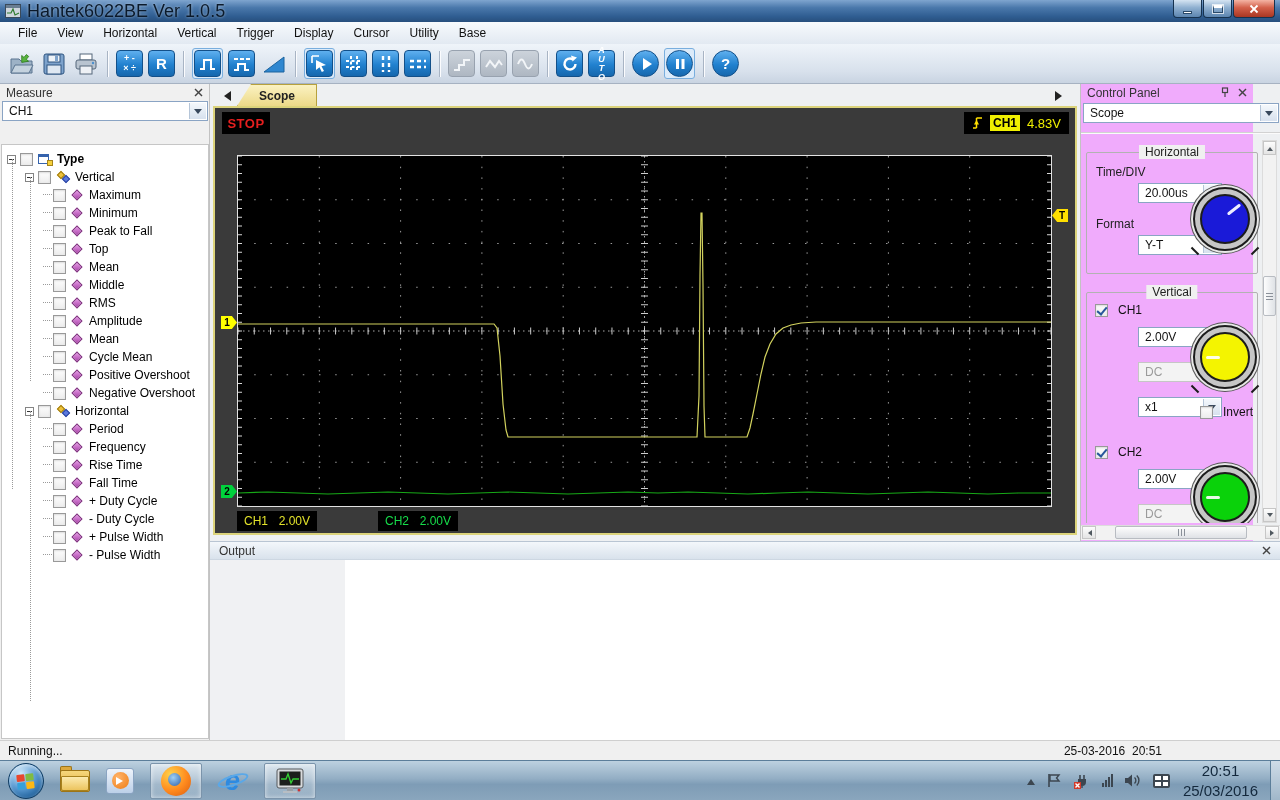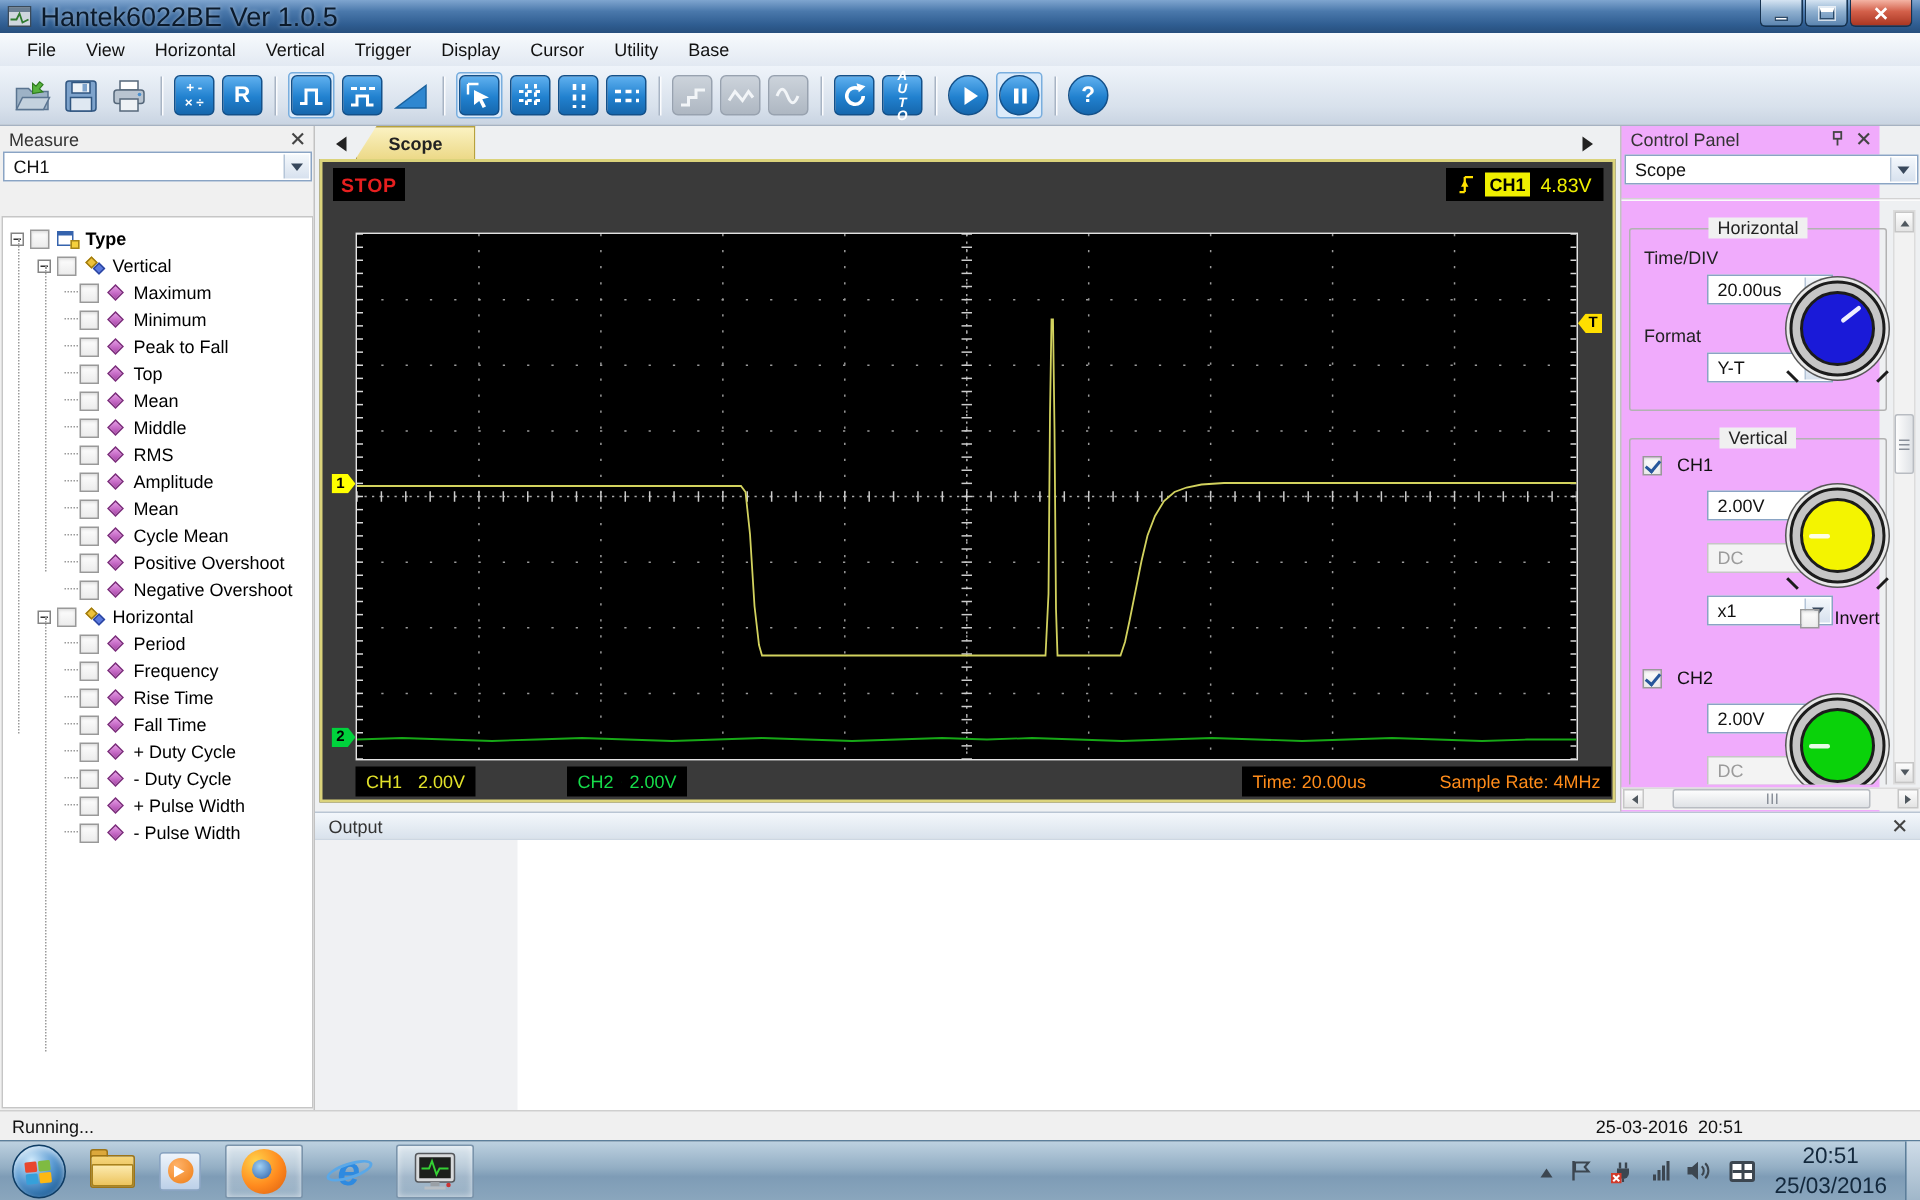--- a/index.html
+++ b/index.html
@@ -756,24 +756,20 @@
       <span>2.00V</span>
     </div>
     <div class="ro ro-ch2">
       <span>CH2</span>
       <svg width="12" height="9" viewBox="0 0 12 9">
         <path d="M1 2 h10" stroke="#16dc4a" stroke-width="1.3"></path>
           <path d="M1 6.5 h10" stroke="#16dc4a" stroke-width="1.3" stroke-dasharray="2,1.6"></path>
       </svg>
       <span>2.00V</span>
     </div>
-    <div class="ro ro-time">
-      <span>Time: 20.00us</span>
-      <span>Sample Rate: 4MHz</span>
-    </div>
   </div>
 </div>
 
 <div class="output-header">
   <span>Output</span>
   <span class="spacer"></span>
   <svg class="xicon" width="9" height="9" viewBox="0 0 9 9">
       <line x1="1" y1="1" x2="8" y2="8"></line>
       <line x1="8" y1="1" x2="1" y2="8"></line>
     </svg>

